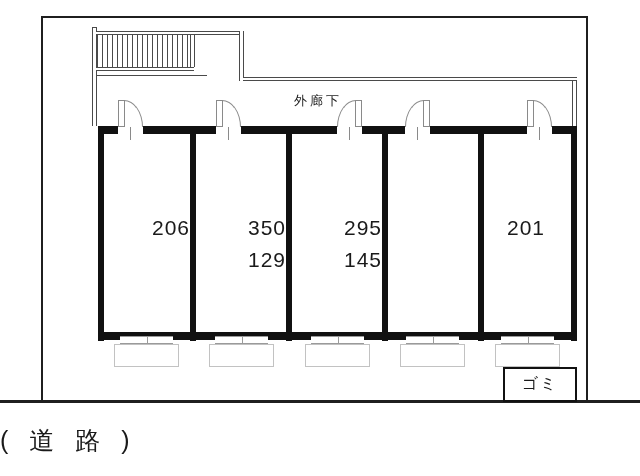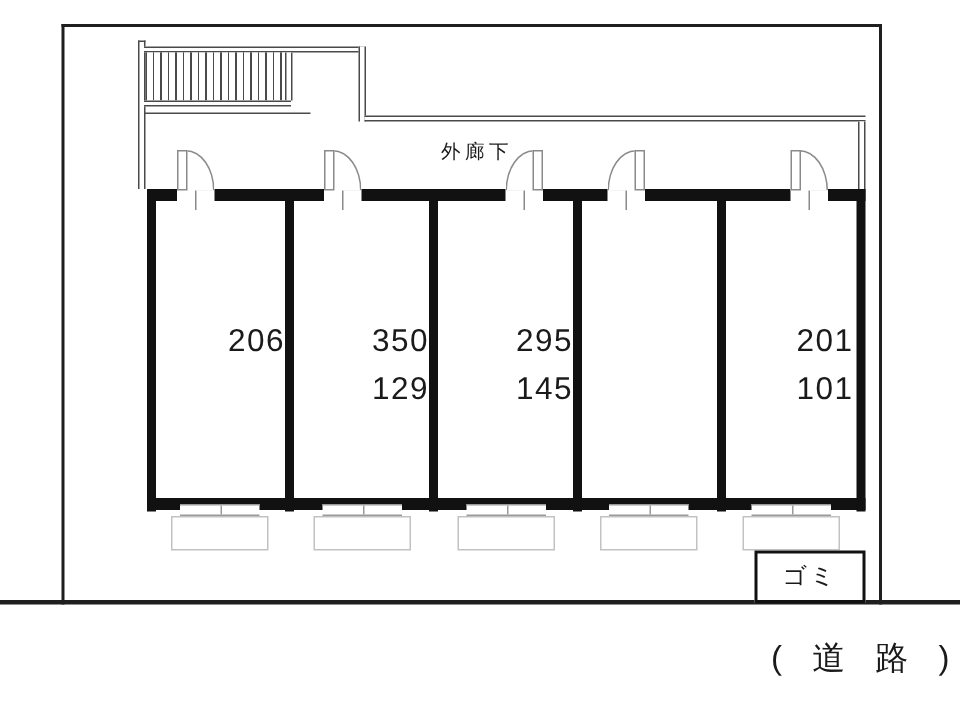--- a/index.html
+++ b/index.html
@@ -28,21 +28,21 @@
   .window .tick{position:absolute;left:50%;top:0;width:1px;height:100%;background:#9a9a9a;}
   .balcony{top:344px;height:23px;background:#fff;border:1px solid #c2c2c2;}
   
   .room-label{top:212px;text-align:right;font-size:21px;line-height:32px;letter-spacing:1px;}
   
   .corridor-label{top:92px;left:294px;font-size:13px;letter-spacing:3px;white-space:nowrap;}
   
   .gomi-box{left:503px;top:367px;width:74px;height:35px;background:#fff;border:2px solid #111;
             display:flex;align-items:center;justify-content:center;font-size:16px;letter-spacing:2px;}
   
-  .road-label{top:424px;left:0;width:640px;text-align:right;font-size:22px;letter-spacing:7px;white-space:nowrap;}
+  .road-label{top:424px;left:0;width:640px;text-align:left;font-size:25px;letter-spacing:7px;white-space:nowrap;}
 </style>
 </head>
 <body>
 
 <div id="stage">
 
   <div class="abs border-line" style="left:41px;top:16px;width:547px;height:2px;"></div>
   <div class="abs border-line" style="left:41px;top:16px;width:2px;height:387px;"></div>
   <div class="abs border-line" style="left:586px;top:16px;width:2px;height:387px;"></div>
   <div class="abs border-line" style="left:0;top:400px;width:640px;height:3px;"></div>
@@ -97,23 +97,22 @@
     <div>206</div>
   </div>
   <div class="abs room-label" style="left:196px;width:90px;">
     <div>350</div>
     <div>129</div>
   </div>
   <div class="abs room-label" style="left:292px;width:90px;">
     <div>295</div>
     <div>145</div>
   </div>
-  <div class="abs room-label" style="left:496px;width:73px;">
+  <div class="abs room-label" style="left:472px;width:73px;">
     <div>201</div>
-    <div>101</div>
   </div>
 
   <div class="abs window" style="left:120px;width:53px;">
       <span class="tick"></span>
     </div>
   <div class="abs window" style="left:215px;width:53px;">
       <span class="tick"></span>
     </div>
   <div class="abs window" style="left:311px;width:53px;">
       <span class="tick"></span>

